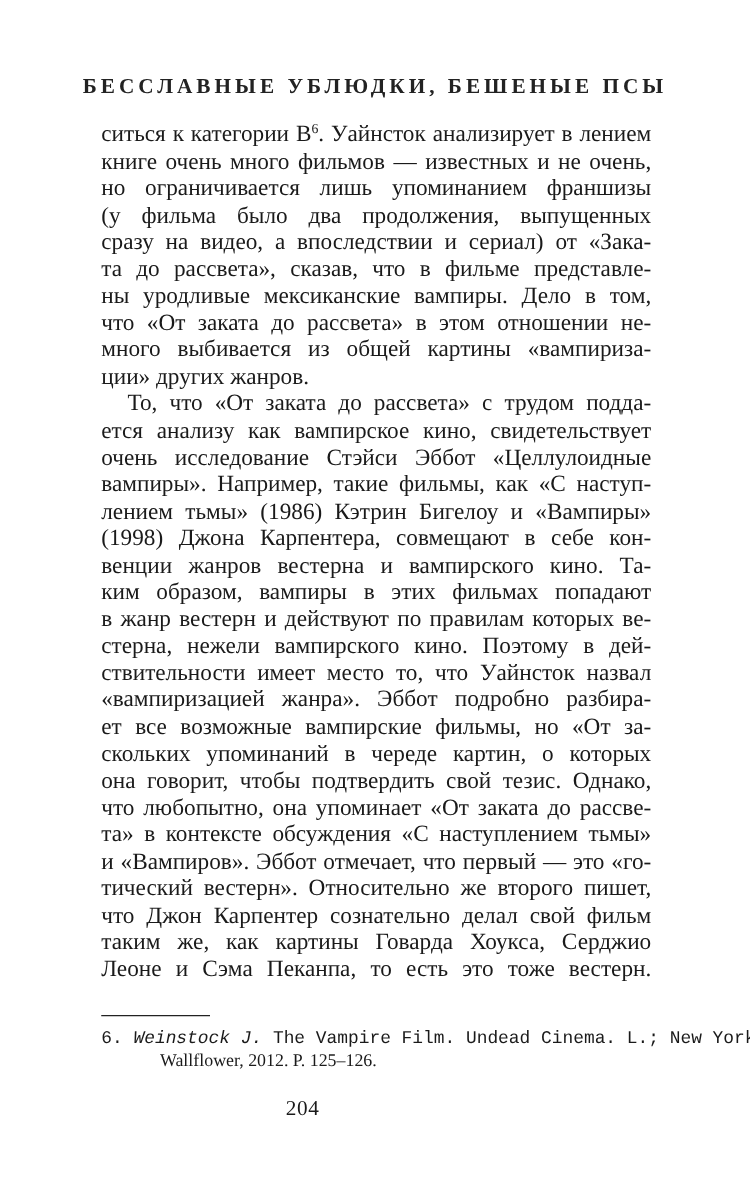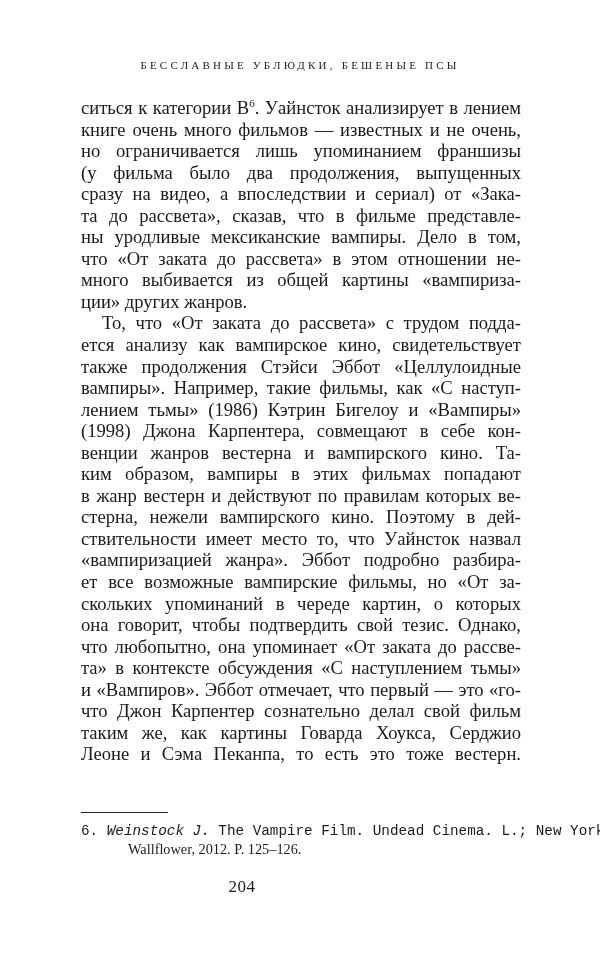--- a/index.html
+++ b/index.html
@@ -5,21 +5,21 @@
     html, body { margin: 0; padding: 0; background: #ffffff; }
     body {
       width: 600px; height: 962px; position: relative; overflow: hidden;
       font-family: "DejaVu Serif", "Liberation Serif", serif;
       color: #1a1a1a;
     }
     .running-head {
       position: absolute; top: 59px; left: 0; width: 600px;
       text-align: center;
       font-family: "Liberation Serif", serif;
-      font-size: 11px; font-weight: normal; letter-spacing: 3.2px;
+      font-size: 17px; font-weight: bold; letter-spacing: 3.2px;
       color: #222;
     }
     .body-text {
       position: absolute; top: 97px; left: 81px; width: 440px;
       font-family: "Liberation Serif", serif;
       font-size: 18.6px; line-height: 21.55px;
     }
     .line {
       display: block; text-align: justify; text-align-last: justify;
       white-space: nowrap; height: 21.55px;
@@ -55,36 +55,37 @@
   <span class="line">но ограничивается лишь упоминанием франшизы</span>
   <span class="line">(у фильма было два продолжения, выпущенных</span>
   <span class="line">сразу на видео, а впоследствии и сериал) от «Зака-</span>
   <span class="line">та до рассвета», сказав, что в фильме представле-</span>
   <span class="line">ны уродливые мексиканские вампиры. Дело в том,</span>
   <span class="line">что «От заката до рассвета» в этом отношении не-</span>
   <span class="line">много выбивается из общей картины «вампириза-</span>
   <span class="line last">ции» других жанров.</span>
   <span class="line indent">То, что «От заката до рассвета» с трудом подда-</span>
   <span class="line">ется анализу как вампирское кино, свидетельствует</span>
-  <span class="line">также продолжения Стэйси Эббот «Целлулоидные</span>
+  <span class="line">очень исследование Стэйси Эббот «Целлулоидные</span>
   <span class="line">вампиры». Например, такие фильмы, как «С наступ-</span>
   <span class="line">лением тьмы» (1986) Кэтрин Бигелоу и «Вампиры»</span>
   <span class="line">(1998) Джона Карпентера, совмещают в себе кон-</span>
   <span class="line">венции жанров вестерна и вампирского кино. Та-</span>
   <span class="line">ким образом, вампиры в этих фильмах попадают</span>
   <span class="line">в жанр вестерн и действуют по правилам которых ве-</span>
   <span class="line">стерна, нежели вампирского кино. Поэтому в дей-</span>
   <span class="line">ствительности имеет место то, что Уайнсток назвал</span>
   <span class="line">«вампиризацией жанра». Эббот подробно разбира-</span>
   <span class="line">ет все возможные вампирские фильмы, но «От за-</span>
   <span class="line">скольких упоминаний в череде картин, о которых</span>
   <span class="line">она говорит, чтобы подтвердить свой тезис. Однако,</span>
   <span class="line">что любопытно, она упоминает «От заката до рассве-</span>
   <span class="line">та» в контексте обсуждения «С наступлением тьмы»</span>
   <span class="line">и «Вампиров». Эббот отмечает, что первый — это «го-</span>
+  <span class="line">тический вестерн». Относительно же второго пишет,</span>
   <span class="line">что Джон Карпентер сознательно делал свой фильм</span>
   <span class="line">таким же, как картины Говарда Хоукса, Серджио</span>
   <span class="line">Леоне и Сэма Пеканпа, то есть это тоже вестерн.</span>
 </div>
 
 <div class="rule"></div>
 
 <div class="footnote">
   <span class="fl1"><span>6.</span> <span class="author">Weinstock J.</span> <span>The Vampire Film. Undead Cinema. L.; New York:</span></span>
   <span class="fl2">Wallflower, 2012. P. 125–126.</span>

